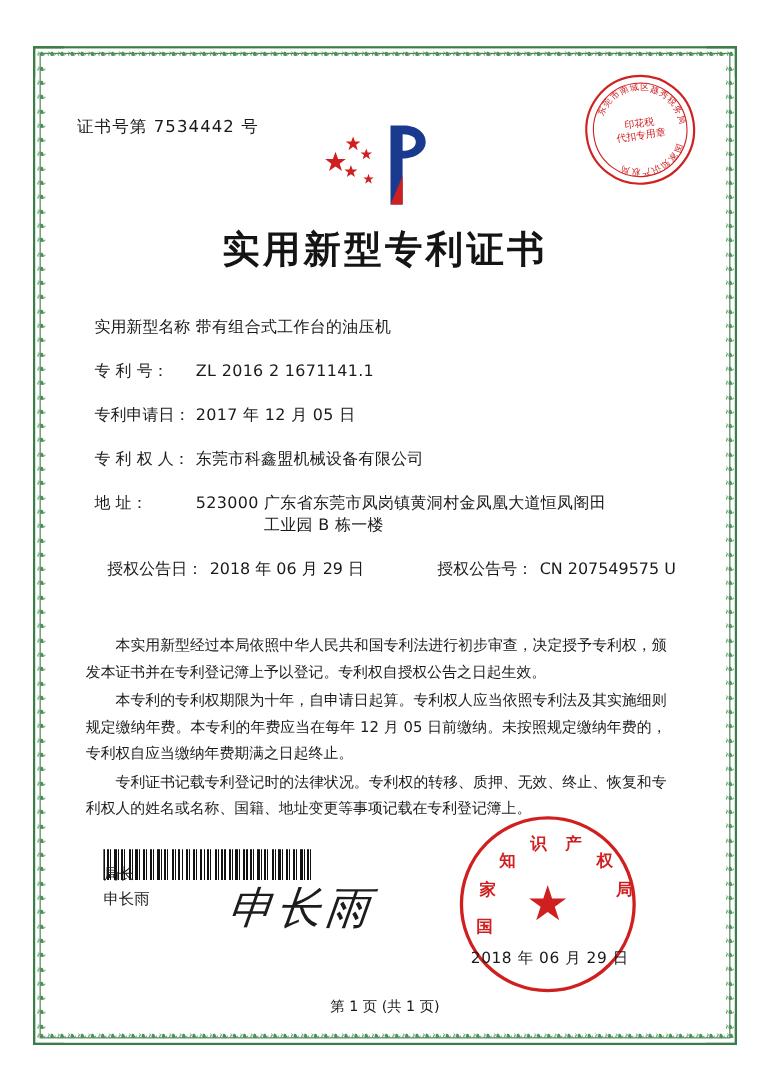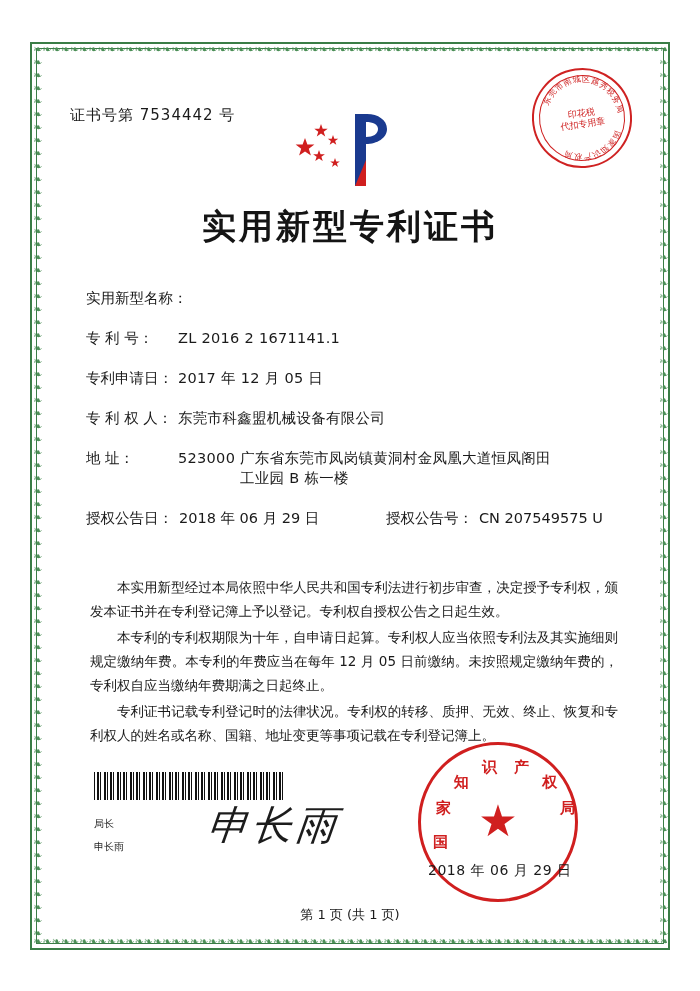--- a/index.html
+++ b/index.html
@@ -179,32 +179,33 @@
   .field-value .line2 {
     display: block;
     margin-top: 0;
     margin-left: 62px;
   }
 
   .row-two {
     display: flex;
     margin-bottom: 14px;
     line-height: 20px;
+    justify-content: center;
   }
   .row-two .col {
     display: flex;
   }
   .row-two .col.first { width: 300px; }
   .row-two .col .lab { white-space: nowrap; }
   .row-two .col .val { margin-left: 6px; }
 
   
   .paras {
     position: absolute;
-    left: 90px;
+    left: 78px;
     top: 575px;
     width: 528px;
     font-size: 13.5px;
     line-height: 24px;
     font-family: "DejaVu Sans", sans-serif;
     text-align: justify;
   }
   .paras p {
     margin: 0 0 2px 0;
     text-indent: 27px;
@@ -223,22 +224,22 @@
       #111 3px, #111 5px, #fff 5px, #fff 6px,
       #111 6px, #111 7px, #fff 7px, #fff 10px,
       #111 10px, #111 12px, #fff 12px, #fff 13px
     );
   }
 
   
   .sig-label {
     position: absolute;
     left: 94px;
-    top: 812px;
-    font-size: 10px;
+    top: 784px;
+    font-size: 14px;
     line-height: 23px;
     font-family: "DejaVu Sans", sans-serif;
   }
   .sig-hand {
     position: absolute;
     left: 208px;
     top: 798px;
     font-size: 40px;
     font-family: "DejaVu Serif", serif;
     font-style: italic;
@@ -367,20 +368,21 @@
       <div>代扣专用章</div>
     </div>
   </div>
 
   <div class="title">实用新型专利证书</div>
 
   <div class="fields">
 
     <div class="field-row">
       <div class="field-label">实用新型名称：</div>
+      <div class="field-value">带有组合式工作台的油压机</div>
     </div>
 
 
     <div class="field-row">
       <div class="field-label spread">专 利 号：</div>
       <div class="field-value">ZL 2016 2 1671141.1</div>
     </div>
 
     <div class="field-row">
       <div class="field-label">专利申请日：</div>

